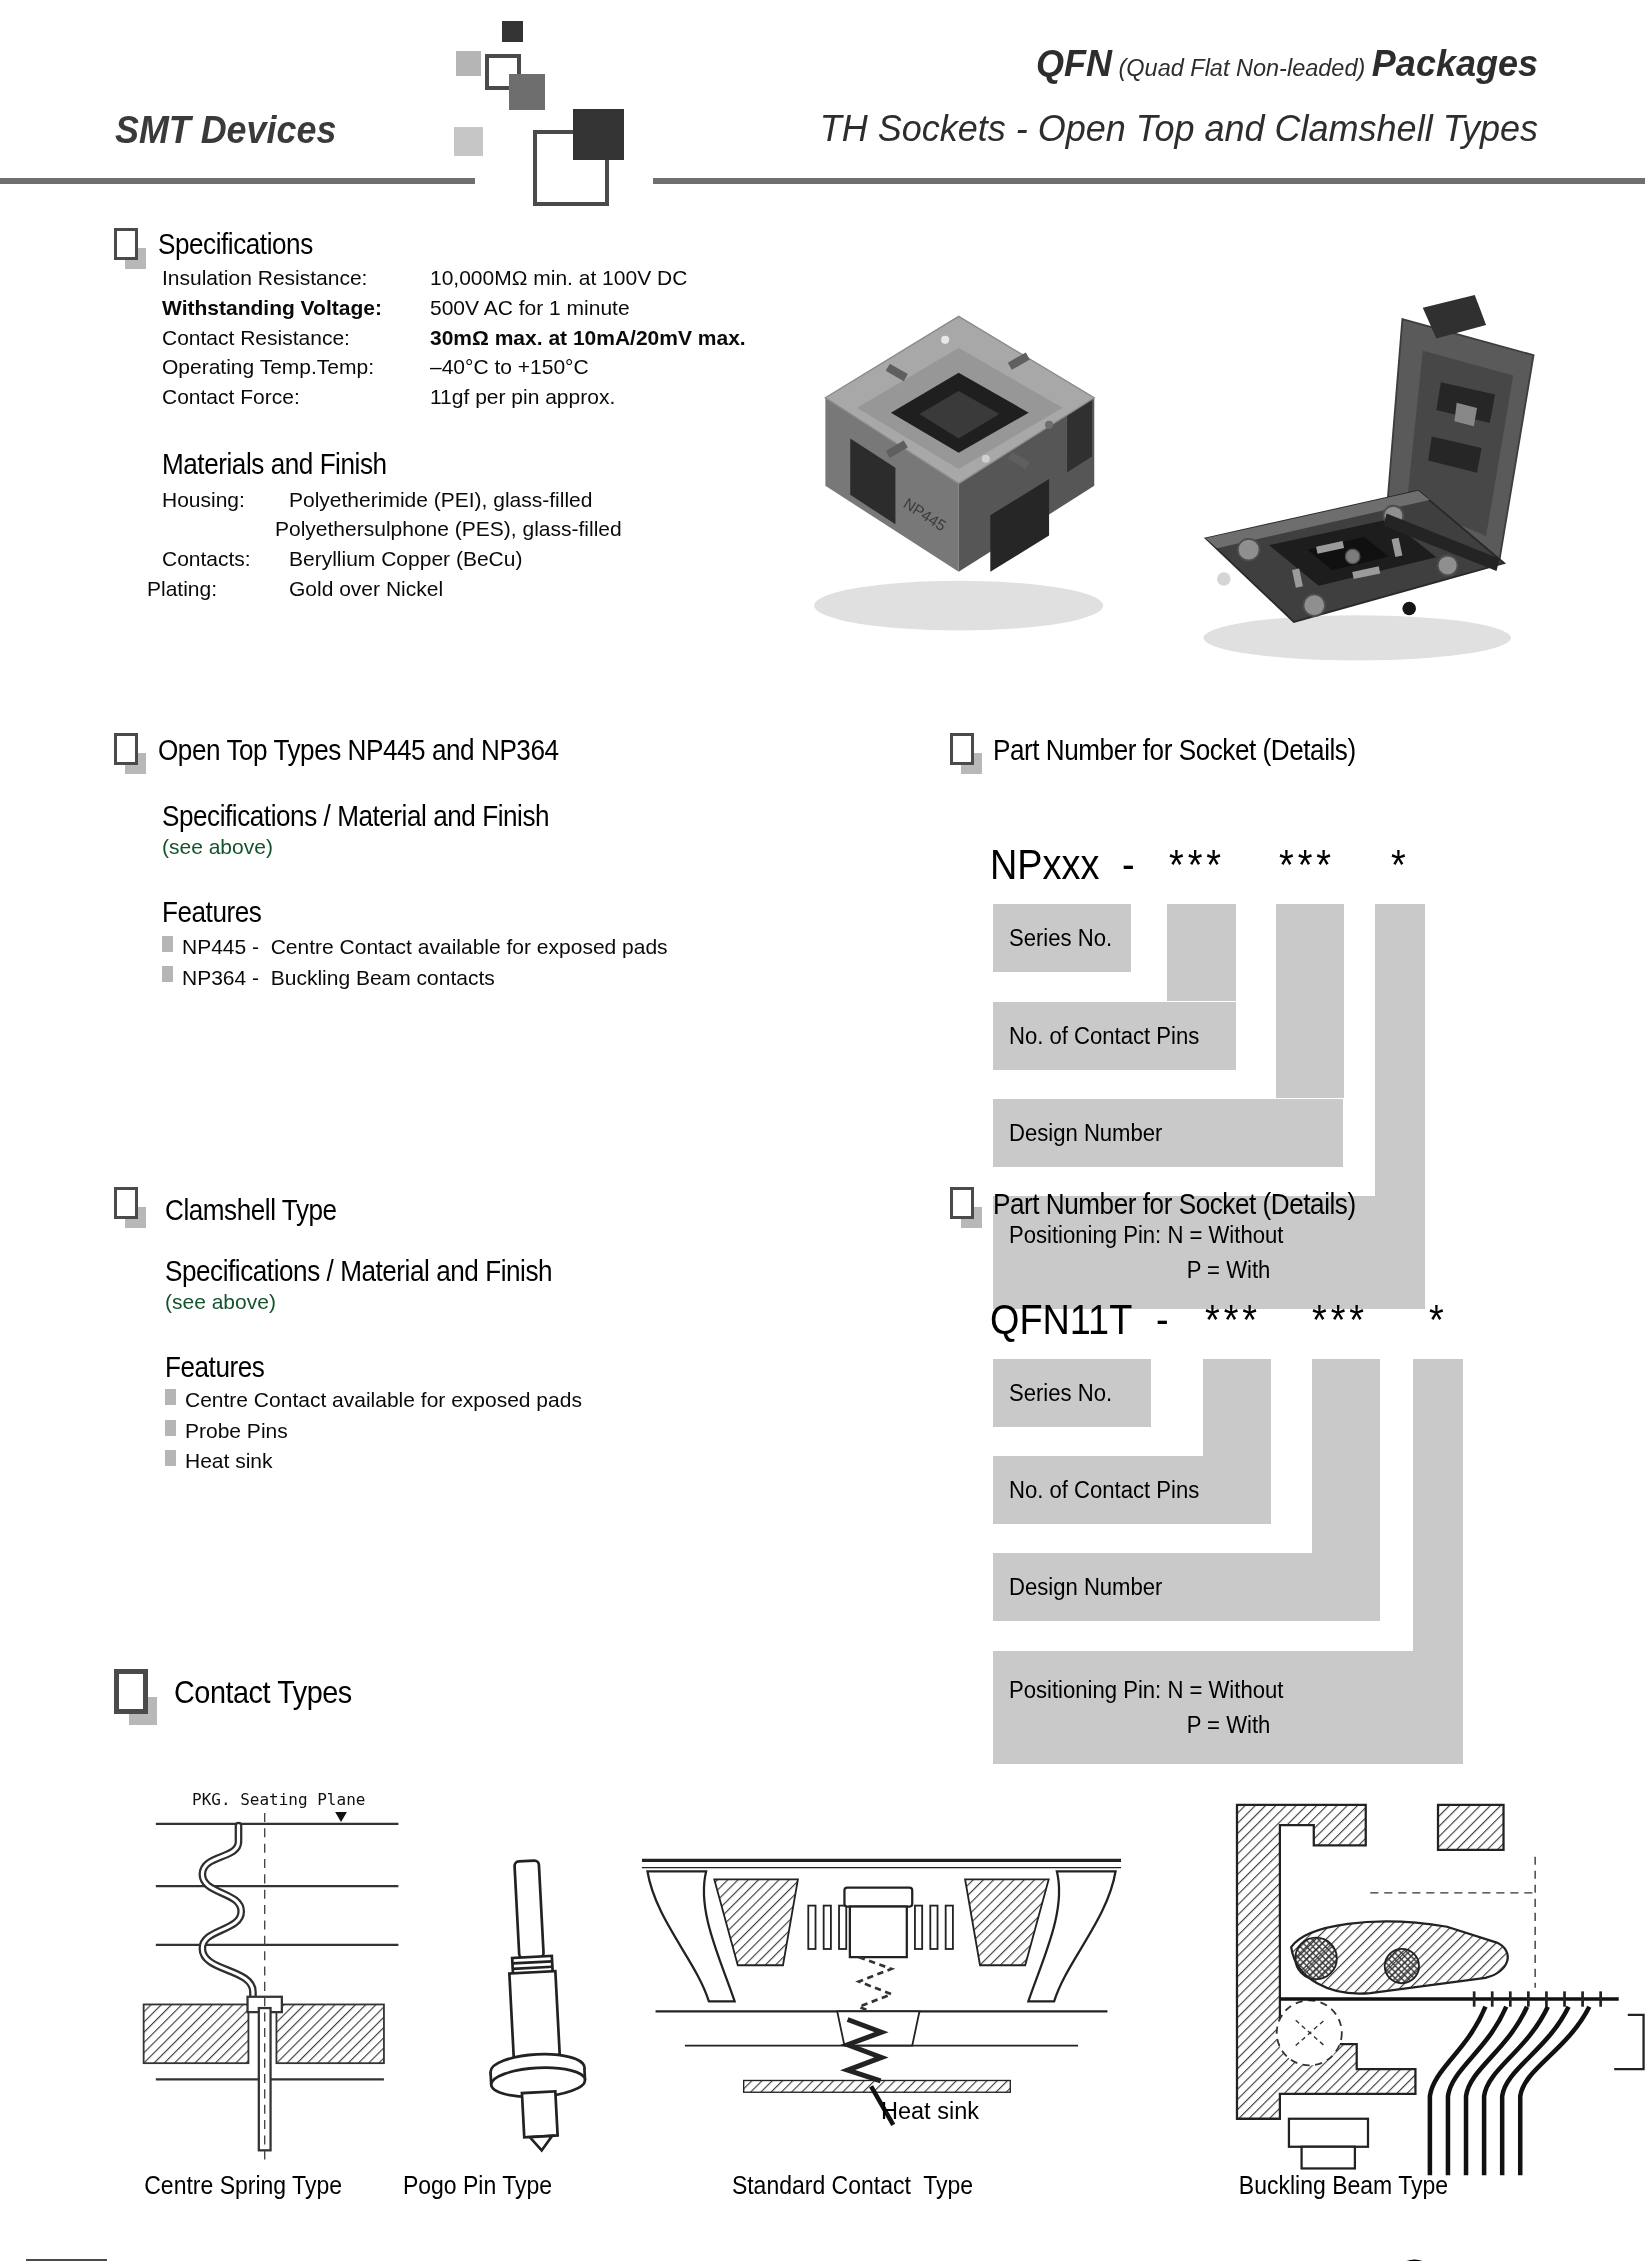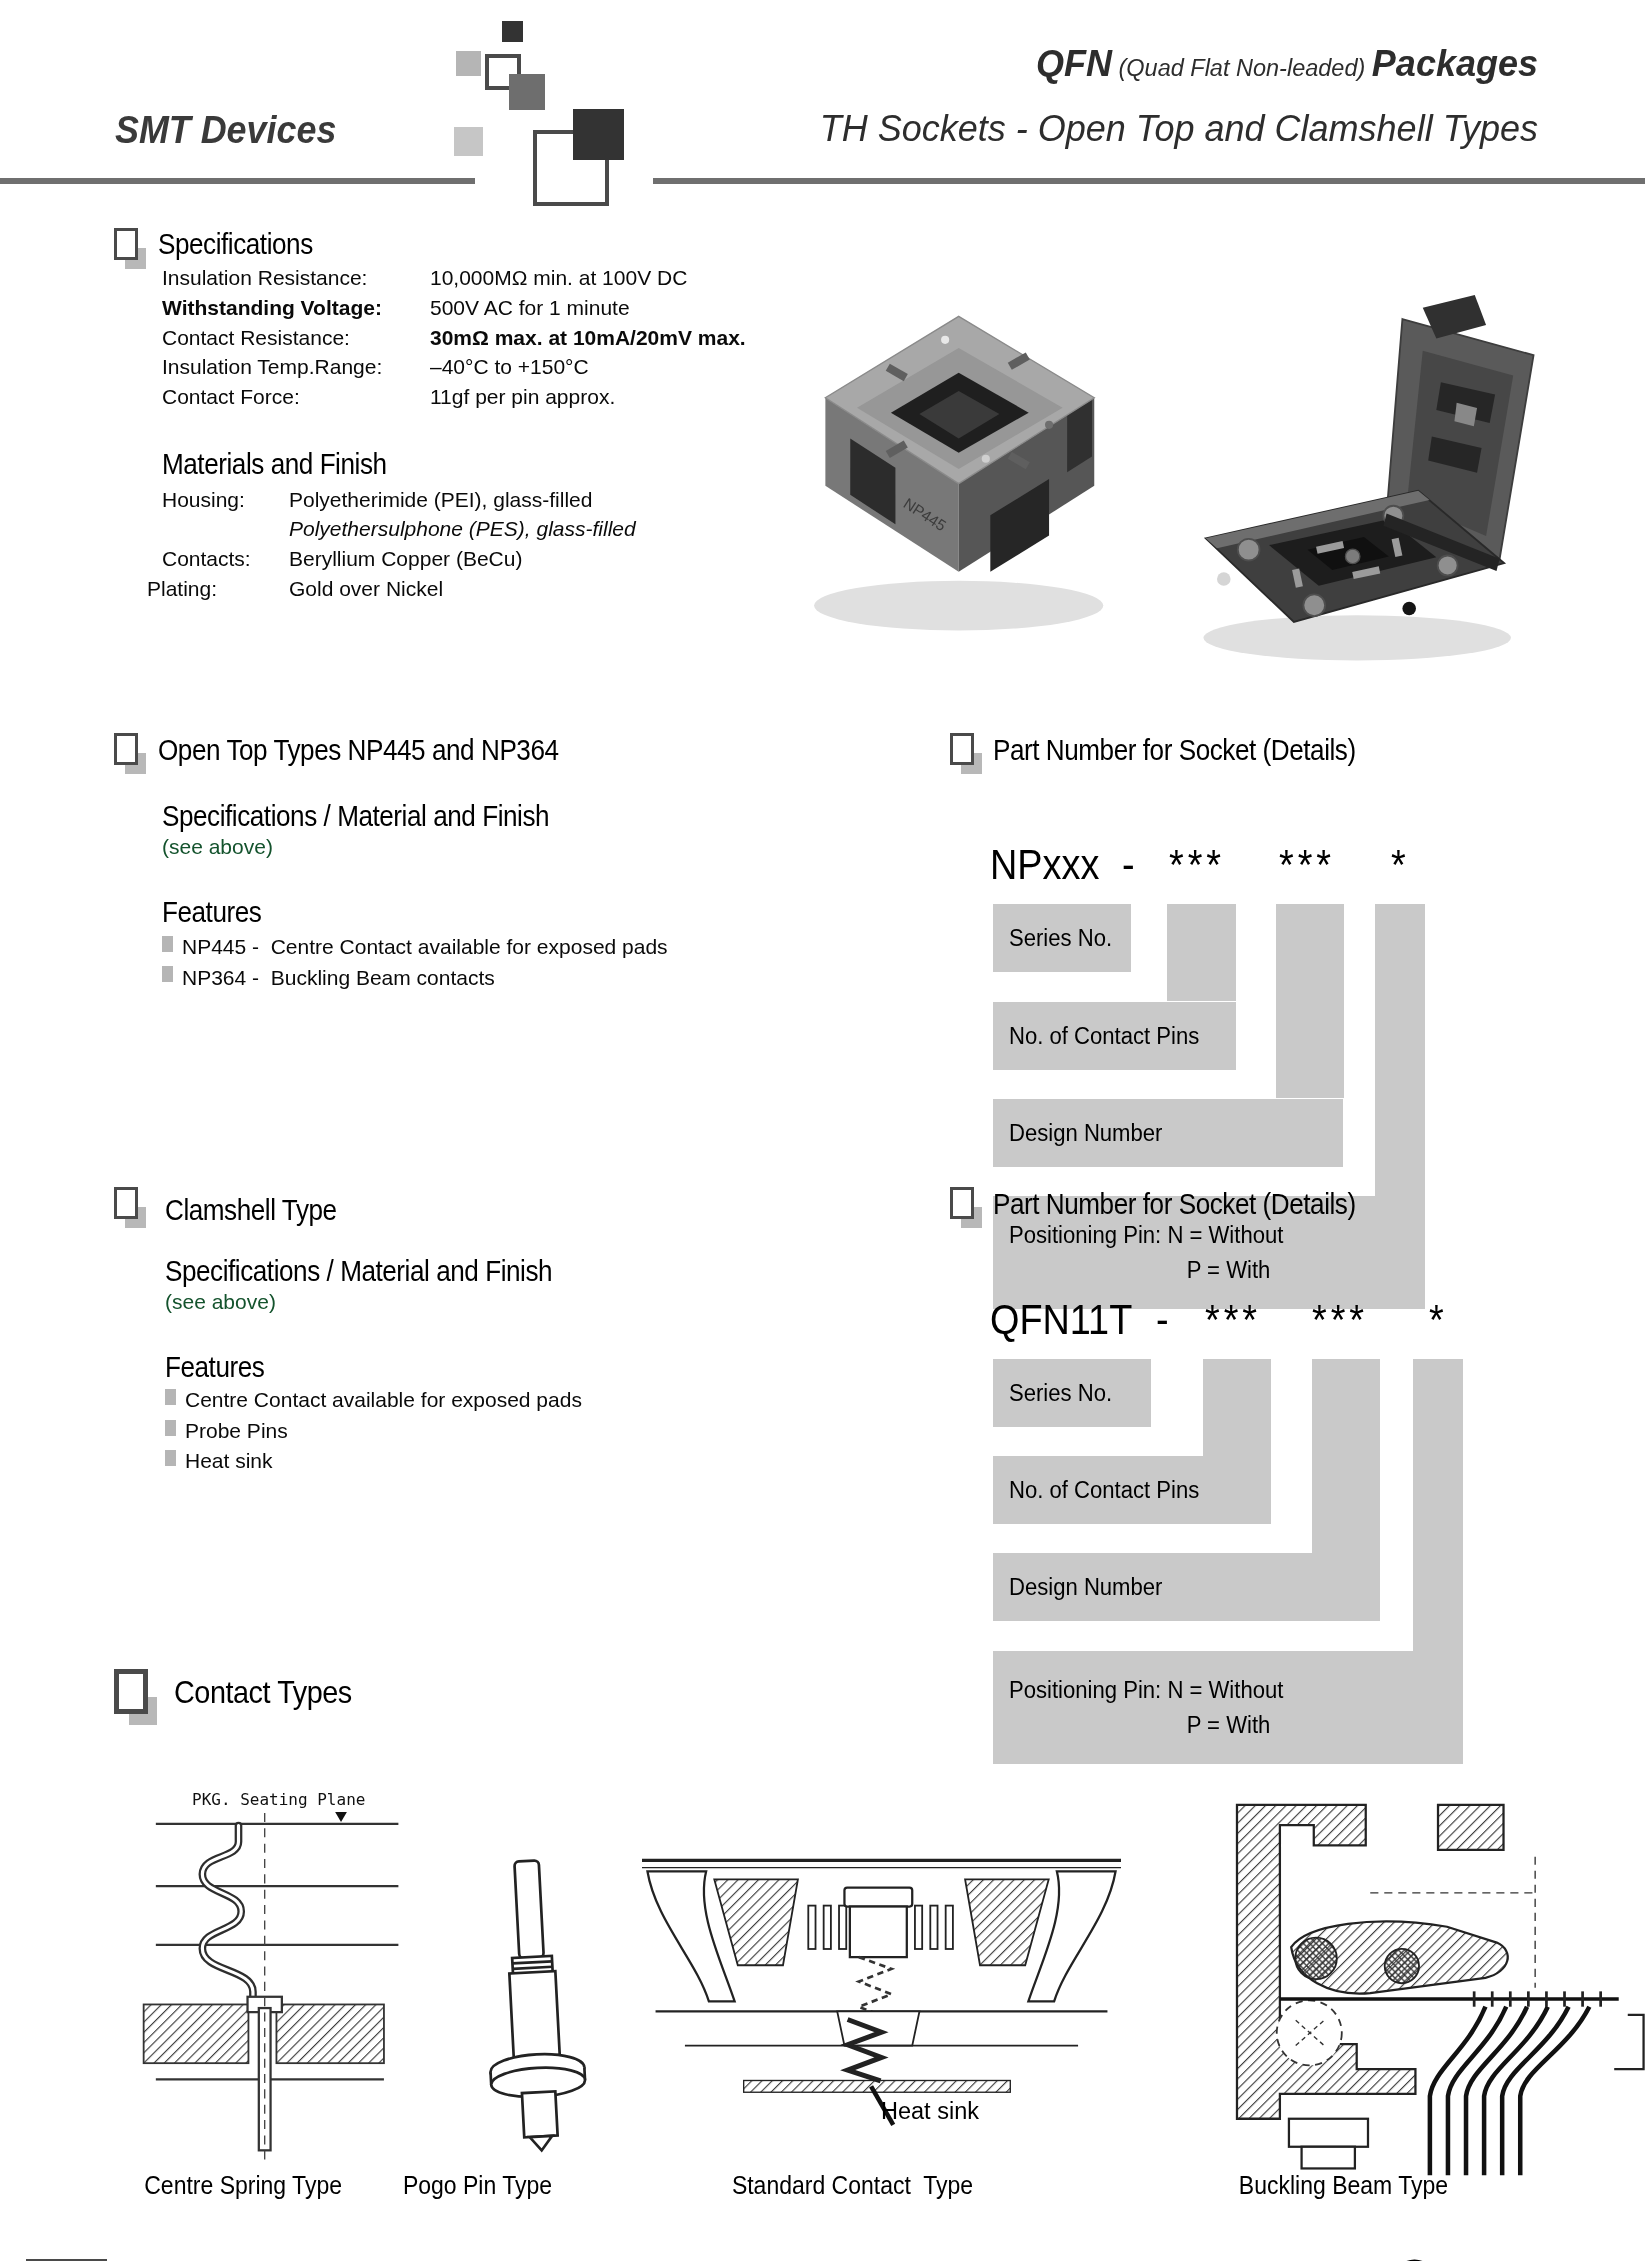--- a/index.html
+++ b/index.html
@@ -75,31 +75,31 @@
   </div>
 <div class="sec-h" style="left:158px;top:228px;">Specifications</div>
 
 <div>
   <span class="body-t" style="left:162px;top:266px;">Insulation Resistance:</span>
   <span class="body-t" style="left:430px;top:266px;">10,000MΩ min. at 100V DC</span>
   <span class="body-t" style="left:162px;top:296px;font-weight:bold;">Withstanding Voltage:</span>
   <span class="body-t" style="left:430px;top:296px;">500V AC for 1 minute</span>
   <span class="body-t" style="left:162px;top:326px;">Contact Resistance:</span>
   <span class="body-t" style="left:430px;top:326px;font-weight:bold;">30mΩ max. at 10mA/20mV max.</span>
-  <span class="body-t" style="left:162px;top:355px;">Insulation Temp.Range:</span>
+  <span class="body-t" style="left:162px;top:355px;">Operating Temp.Temp:</span>
   <span class="body-t" style="left:430px;top:355px;">–40°C to +150°C</span>
   <span class="body-t" style="left:162px;top:385px;">Contact Force:</span>
   <span class="body-t" style="left:430px;top:385px;">11gf per pin approx.</span>
 </div>
 
 <div class="sec-h" style="left:162px;top:448px;">Materials and Finish</div>
 <div>
   <span class="body-t" style="left:162px;top:488px;">Housing:</span>
   <span class="body-t" style="left:289px;top:488px;">Polyetherimide (PEI), glass-filled</span>
-  <span class="body-t" style="left:289px;top:517px;font-style:italic;">Polyethersulphone (PES), glass-filled</span>
+  <span class="body-t" style="left:275px;top:517px;">Polyethersulphone (PES), glass-filled</span>
   <span class="body-t" style="left:162px;top:547px;">Contacts:</span>
   <span class="body-t" style="left:289px;top:547px;">Beryllium Copper (BeCu)</span>
   <span class="body-t" style="left:147px;top:577px;">Plating:</span>
   <span class="body-t" style="left:289px;top:577px;">Gold over Nickel</span>
 </div>
 
 <svg style="left:796px;top:289px;" width="357" height="353" viewBox="0 0 790 780">
   <ellipse cx="360" cy="700" rx="320" ry="55" fill="#e0e0e0"></ellipse>
   <polygon points="65,240 360,430 360,625 65,435" fill="#787878"></polygon>
   <polygon points="660,240 360,430 360,625 660,435" fill="#565656"></polygon>

